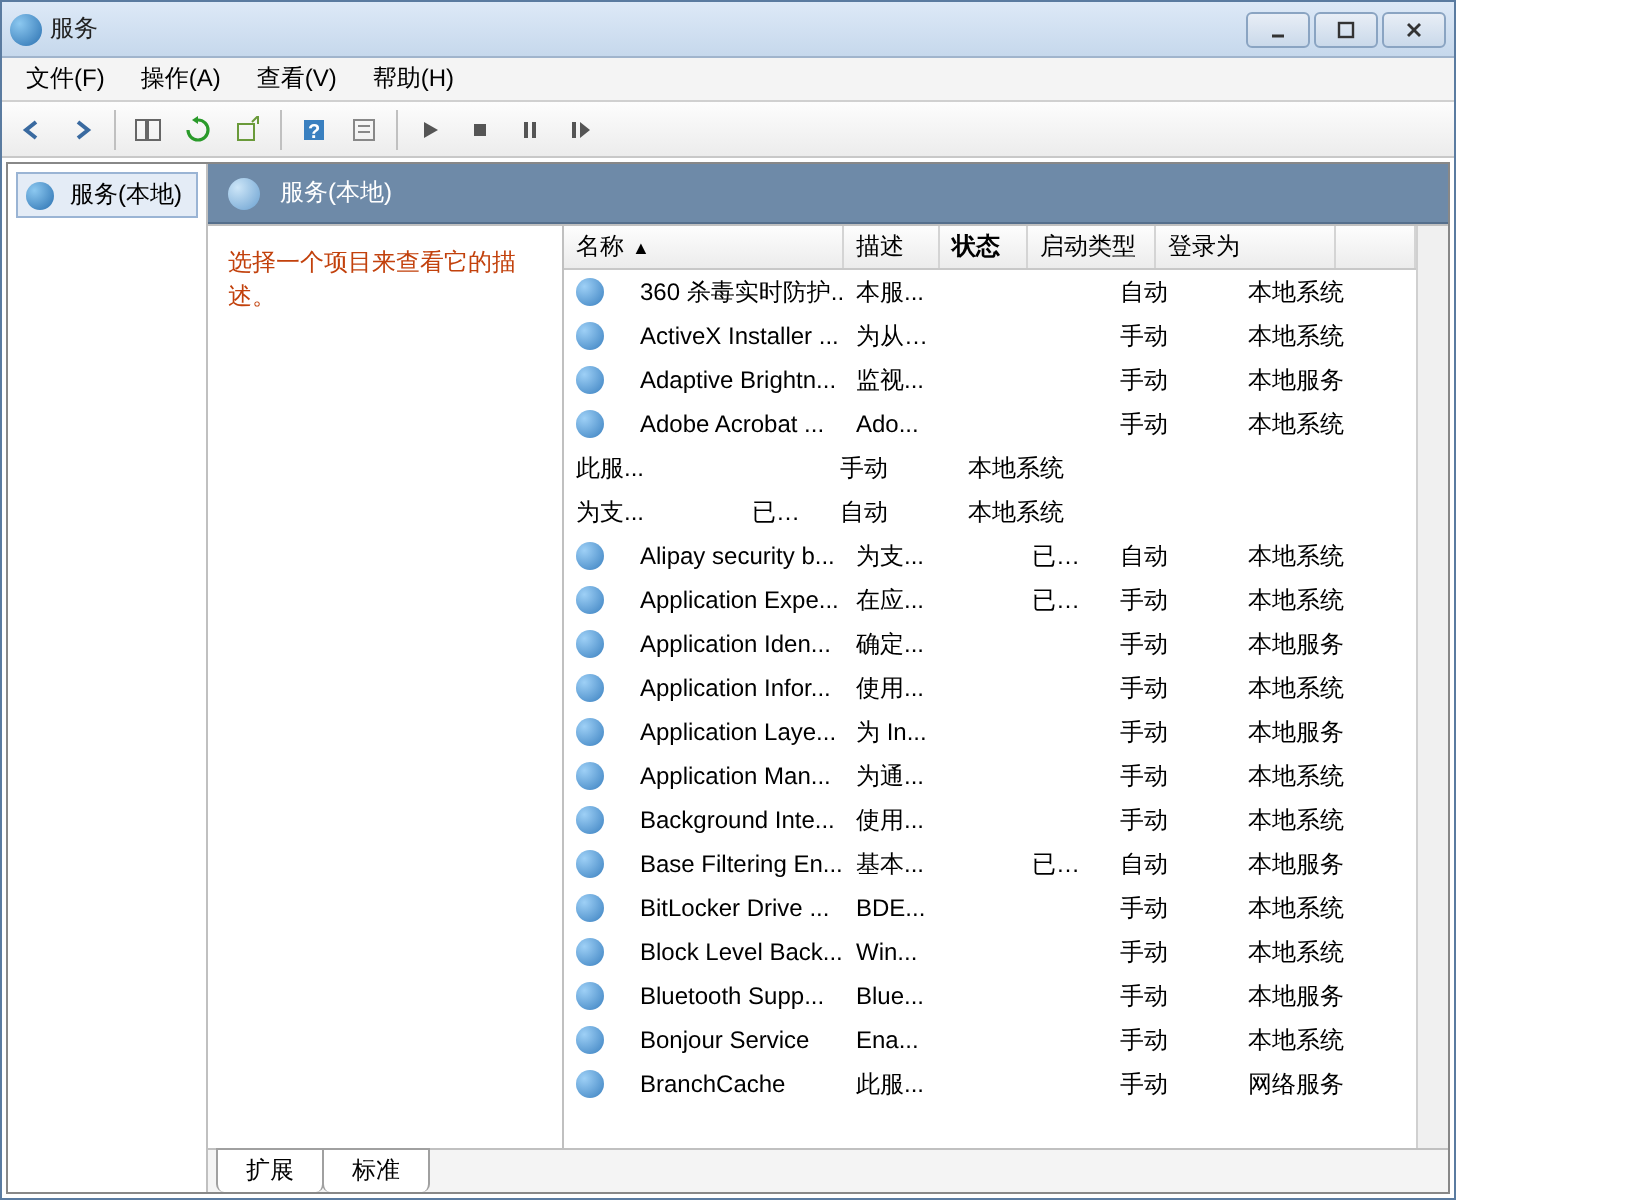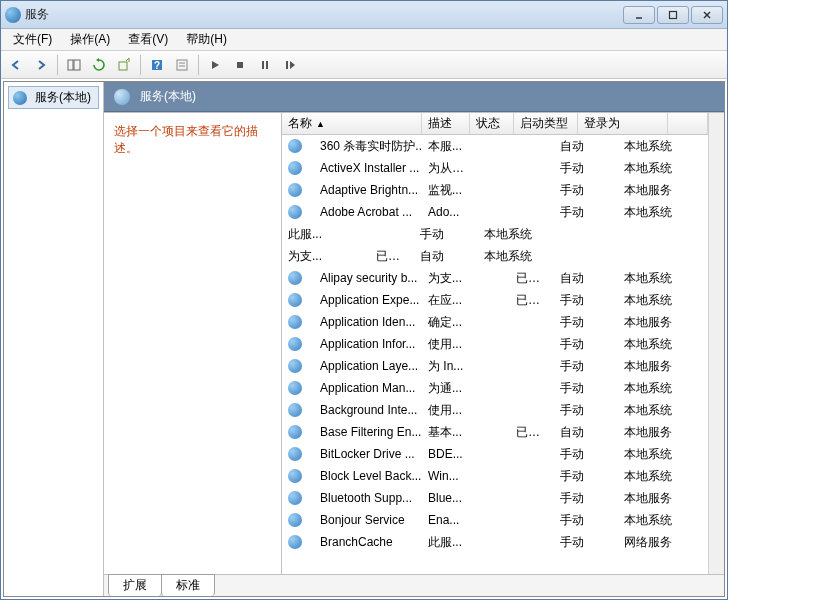--- a/index.html
+++ b/index.html
@@ -20,21 +20,21 @@
 .left-item { display: flex; align-items: center; gap: 4px; padding: 2px 4px; background: #e4ecf6; border: 1px solid #9ab4d4; }
 .right-panel { flex: 1; display: flex; flex-direction: column; }
 .right-header { background: #6e8aa8; color: #fff; padding: 6px 10px; display: flex; align-items: center; gap: 6px; border-bottom: 1px solid #556f8c; }
 .content-area { flex: 1; display: flex; border-top: 1px solid #c0c0c0; }
 .description-panel { width: 178px; padding: 10px 6px 10px 10px; border-right: 1px solid #c0c0c0; color: #c2410c; }
 .list-panel { flex: 1; position: relative; display: flex; flex-direction: column; overflow: hidden; }
 .list-header { display: flex; background: linear-gradient(to bottom,#fdfdfd,#ececec); border-bottom: 1px solid #c8c8c8; height: 22px; align-items: stretch; }
 .col { border-right: 1px solid #d4d4d4; padding: 3px 6px; display: flex; align-items: center; font-size: 12px; overflow: hidden; white-space: nowrap; }
 .col-name { width: 140px; }
 .col-desc { width: 48px; }
-.col-status { width: 44px; }
+.col-status { width: 44px; font-weight: bold; }
 .col-startup { width: 64px; }
 .col-logon { width: 90px; }
 .list-body { flex: 1; overflow-y: auto; position: relative; }
 .row { display: flex; height: 22px; align-items: center; font-size: 12px; }
 .cell { padding: 2px 6px; overflow: hidden; white-space: nowrap; text-overflow: ellipsis; }
 .svc-icon { width: 14px; height: 14px; margin-right: 2px; display: inline-block; border-radius: 50%; background: radial-gradient(circle at 30% 30%, #9ed0f6, #3a80c0); flex-shrink: 0; }
 .cell-name { width: 140px; display: flex; align-items: center; gap: 16px; }
 .cell-desc { width: 48px; }
 .cell-status { width: 44px; margin-left: 40px; }
 .cell-startup { width: 64px; }

